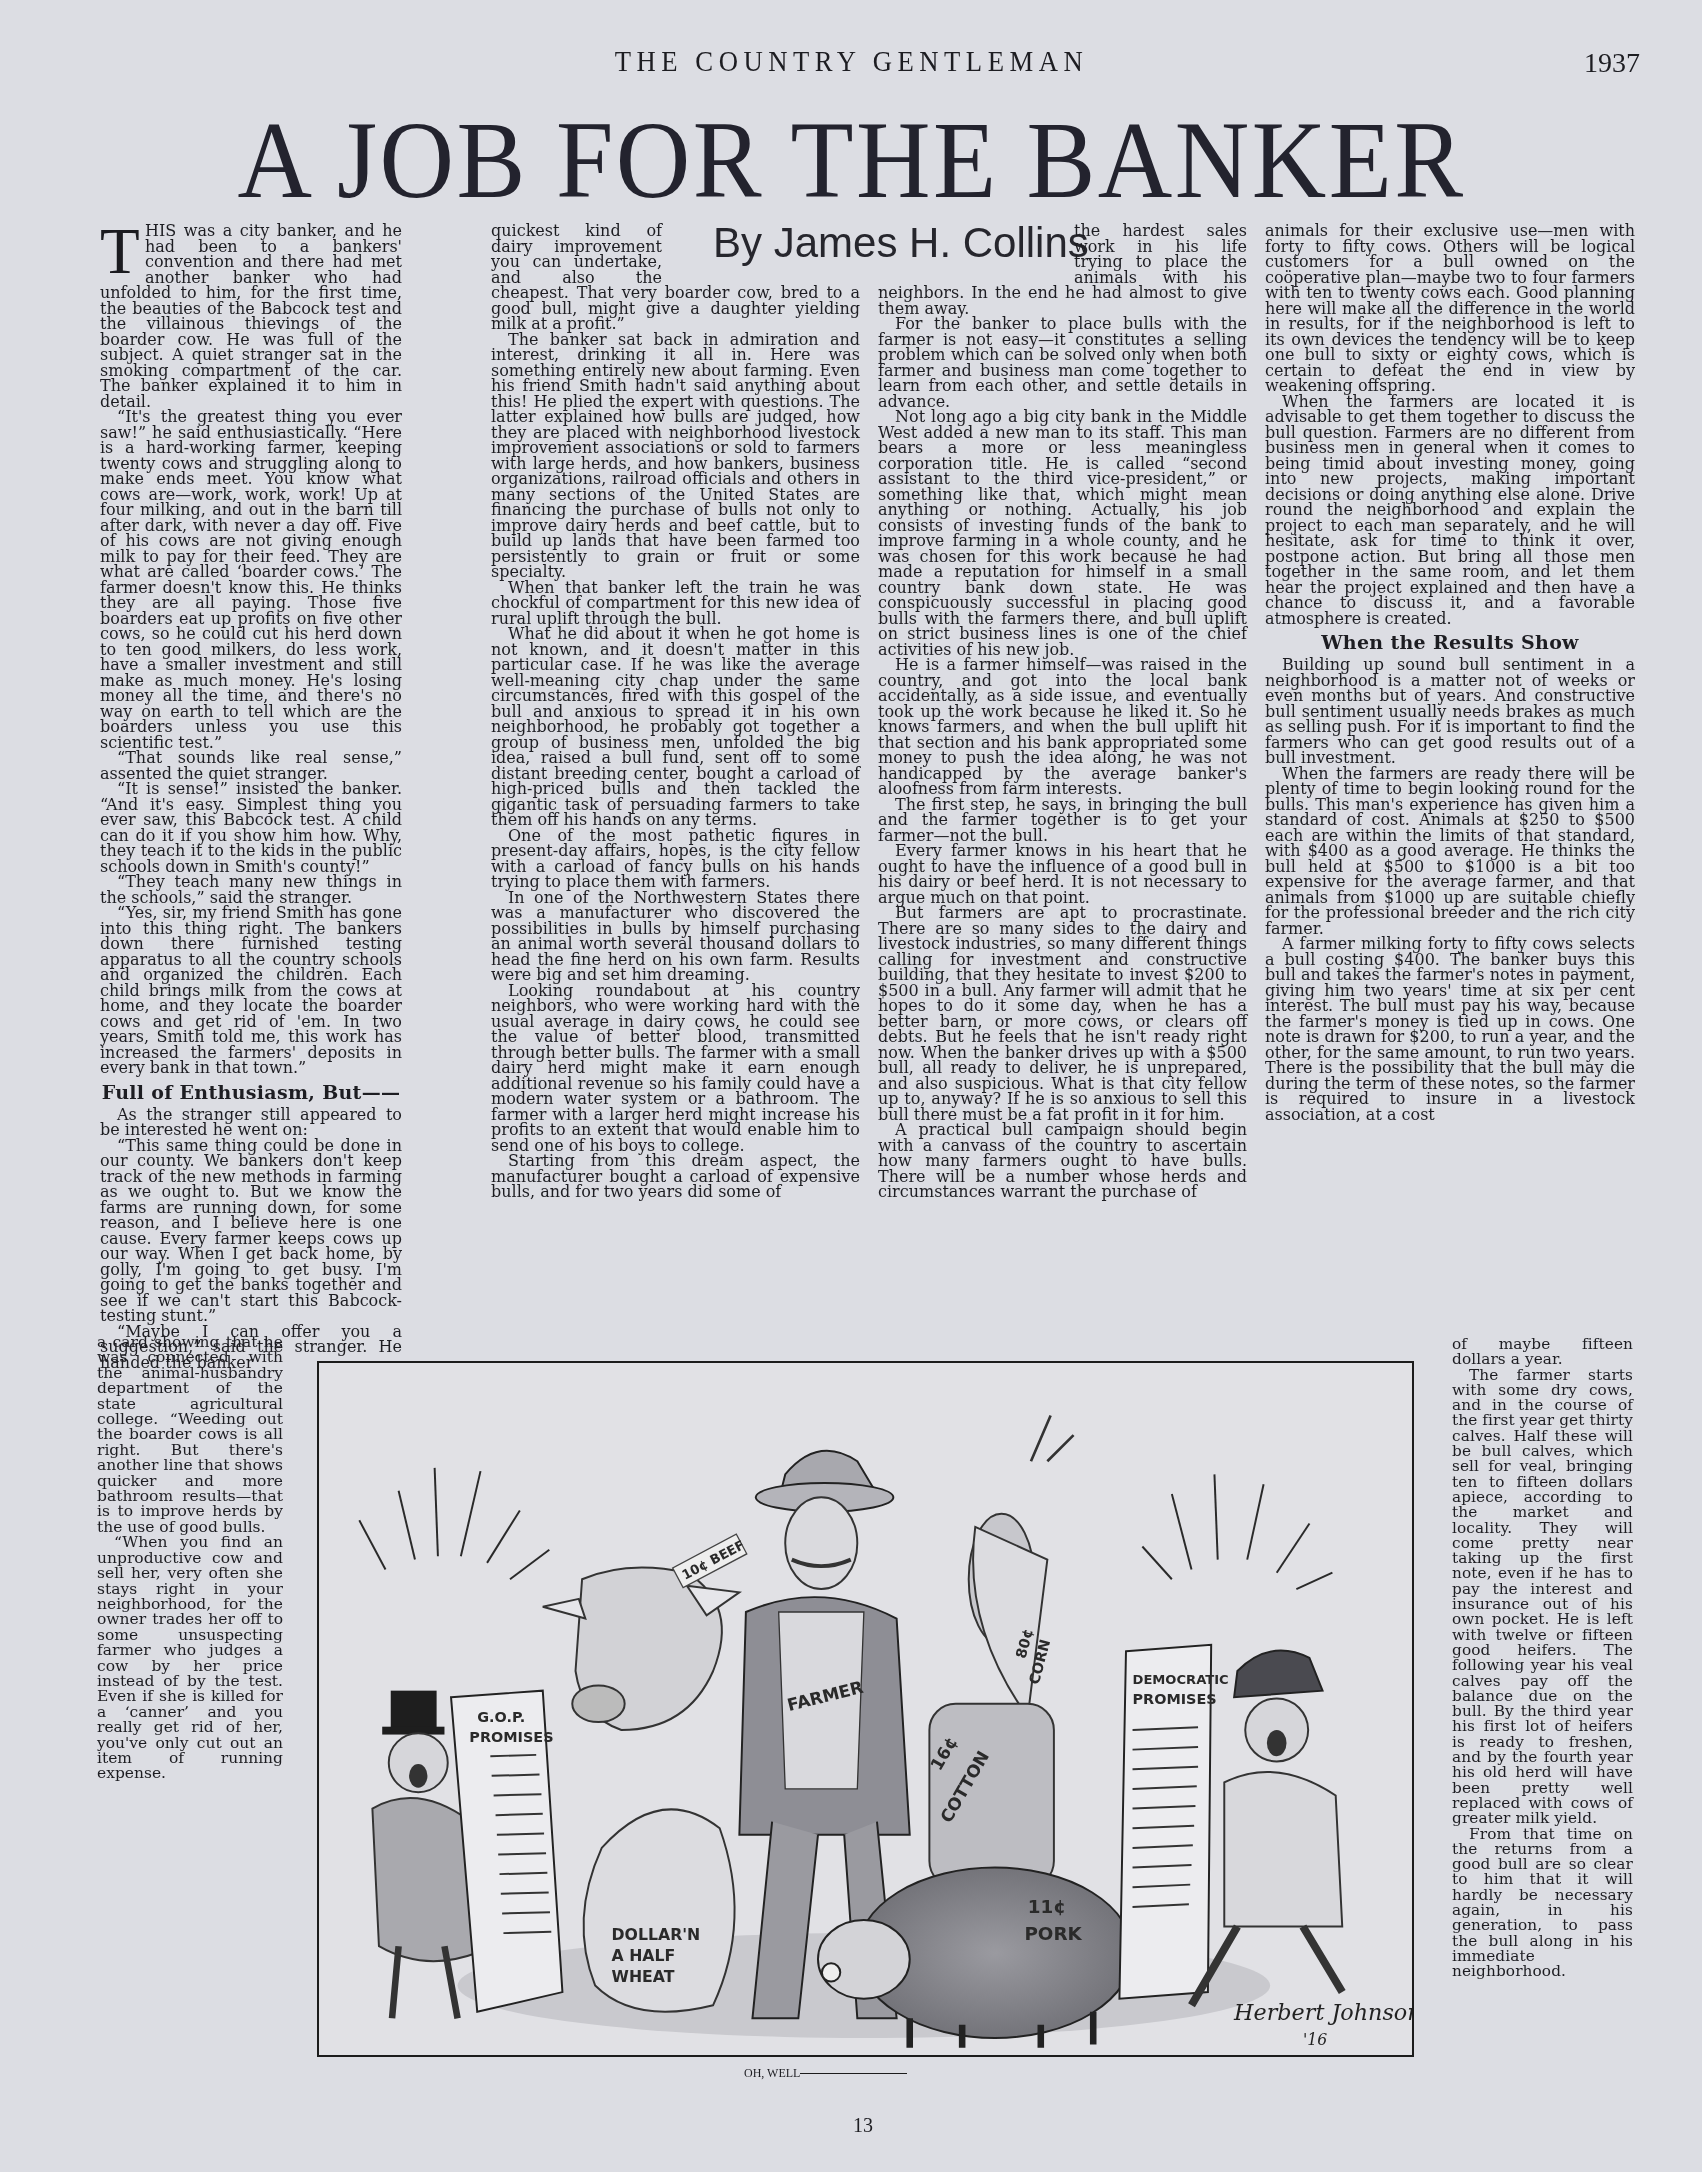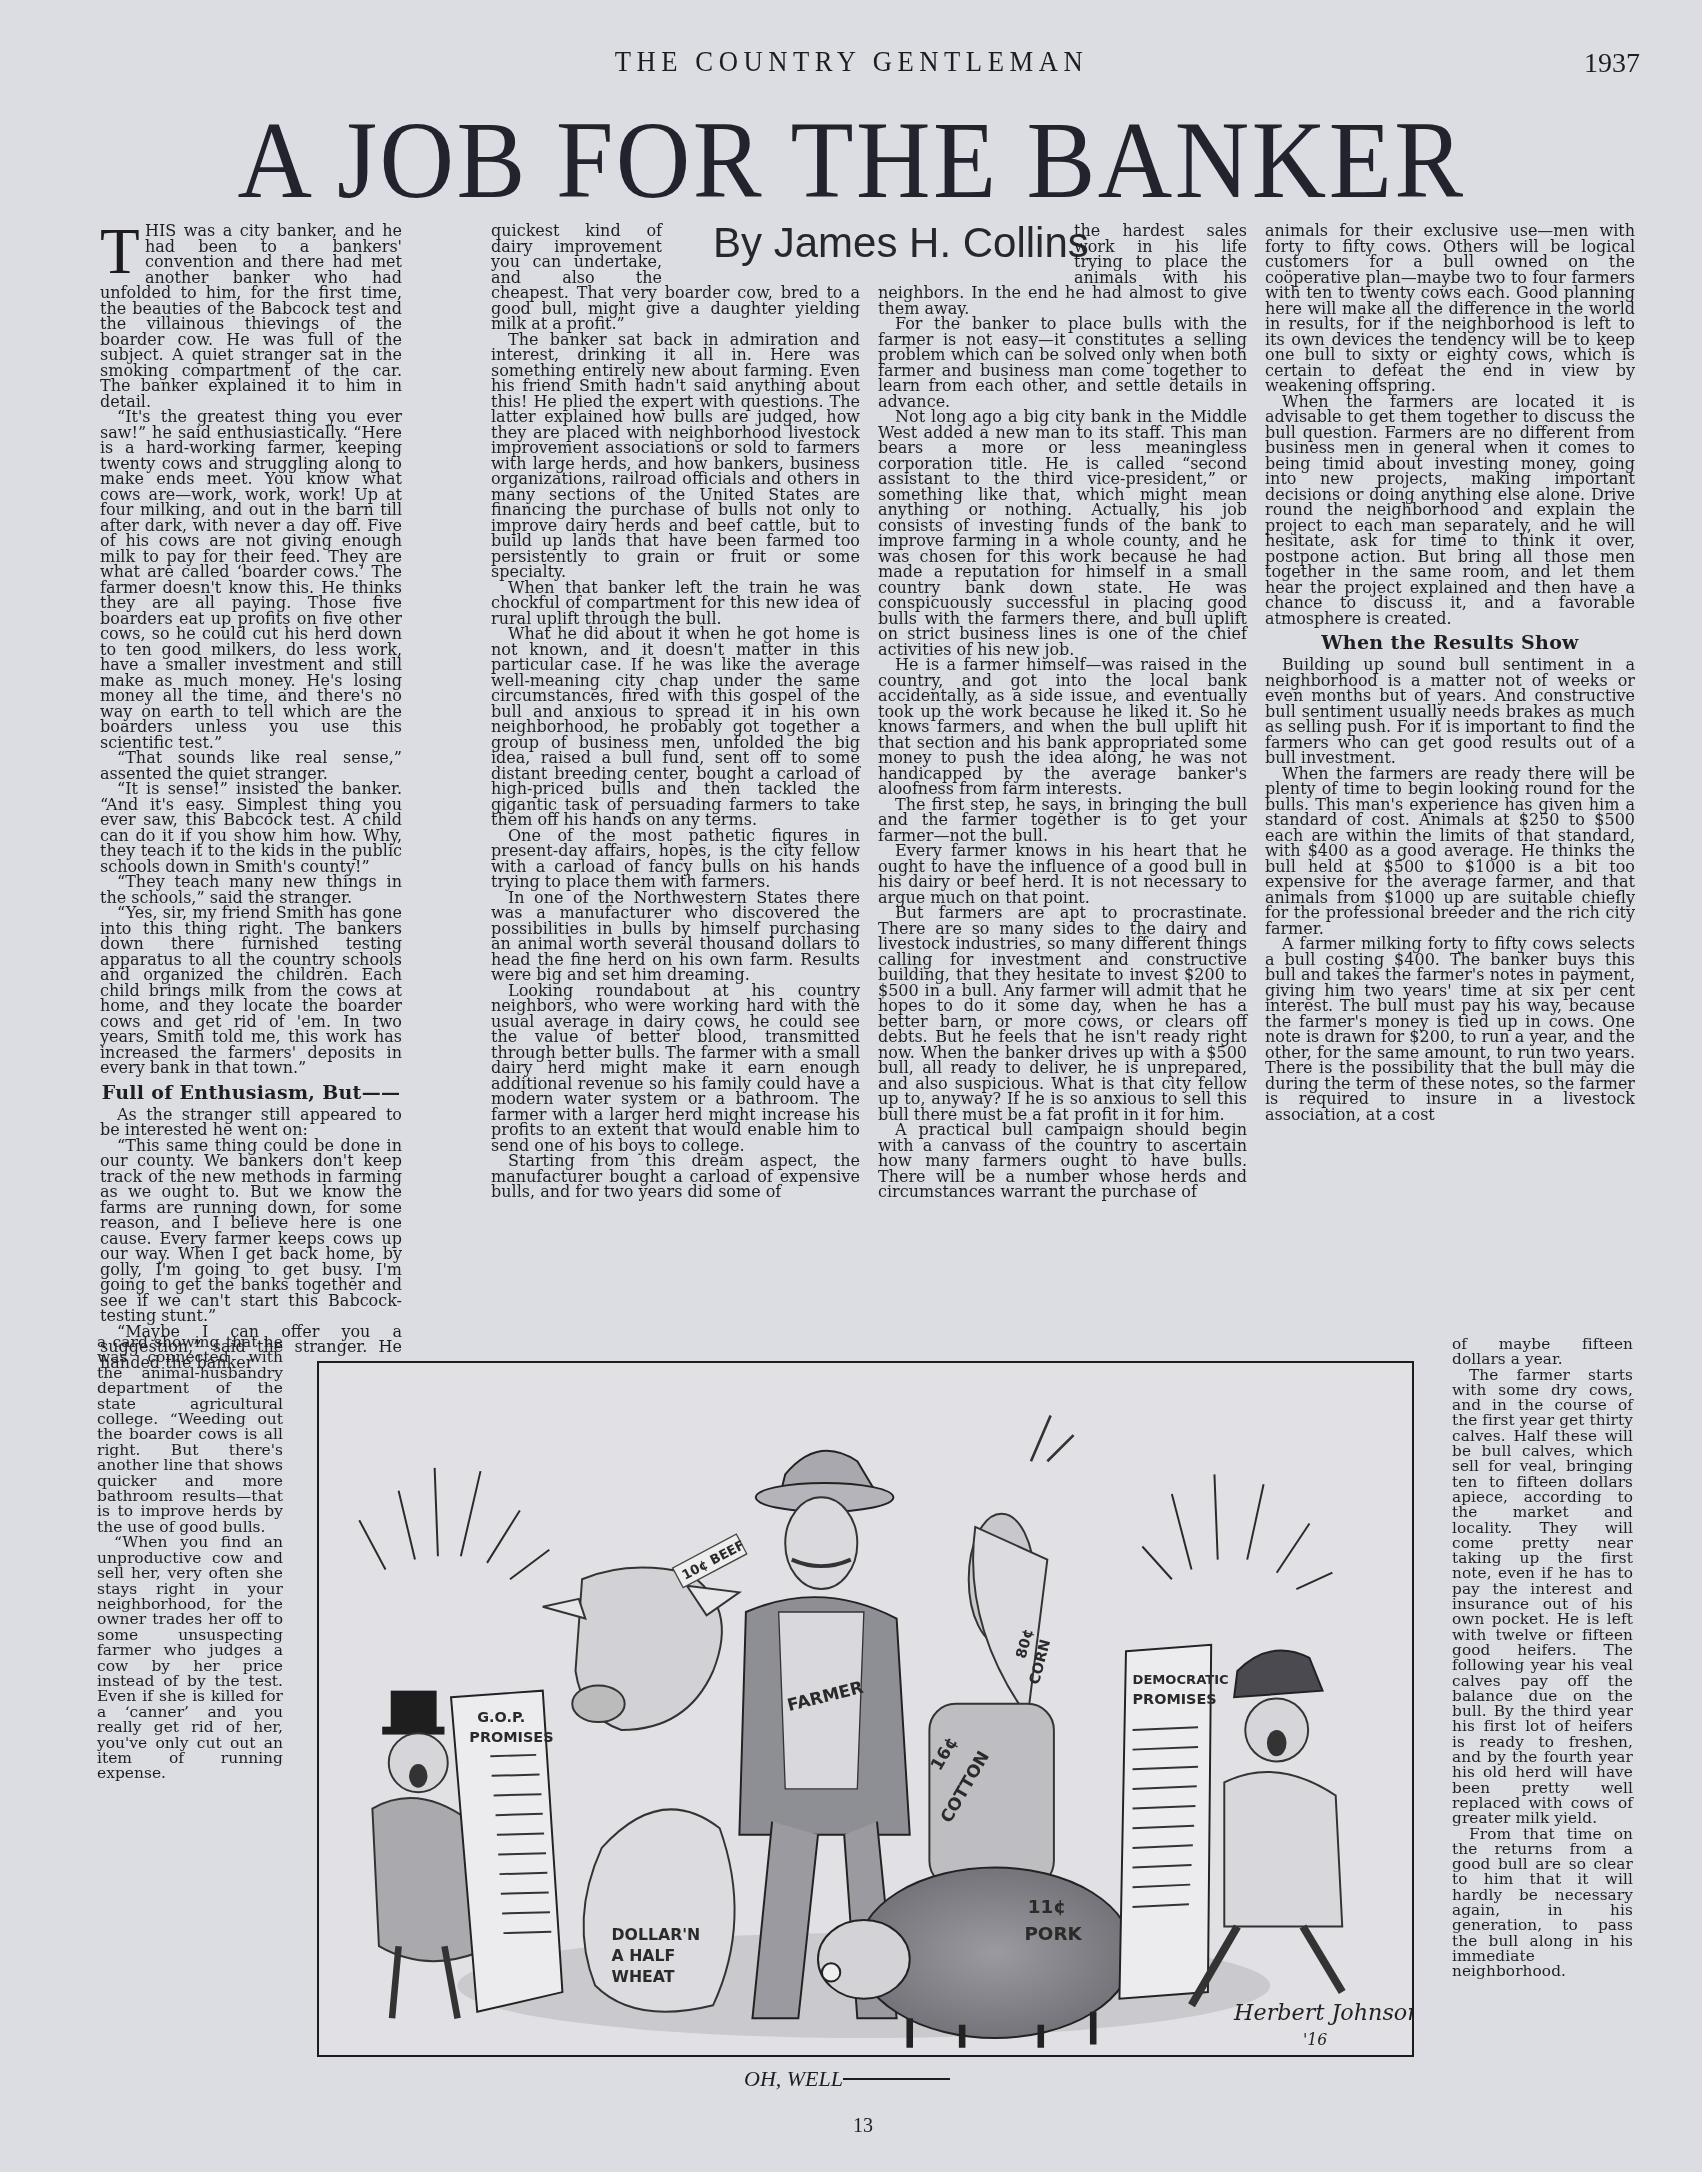--- a/index.html
+++ b/index.html
@@ -39,21 +39,21 @@
     margin:2.6px 5.3px 0 0; color:#1b1b20;
   }
   .narrow { font-size:15.5px; line-height:15.4px; }
   .small-tight { font-size:15.3px; line-height:15.3px; letter-spacing:0.1px; }
   .cartoon {
     left:317px; top:1361px; width:1097px; height:696px; border:2px solid #1c1c1c;
     background:#dfdfe3; box-sizing:border-box; overflow:hidden;
   }
   .cartoon svg { width:100%; height:100%; display:block; }
   .caption {
-    left:744px; top:2066px; font-family:"Liberation Serif", serif; font-size:22px; display:flex; align-items:center; gap:0;font-style:italic;
+    left:744px; top:2066px; font-family:"Liberation Serif", serif; font-size:12px; display:flex; align-items:center; gap:0;
   }
   .caption .rule { width:107px; height:1.3px; background:#1c1c1c; }
   .pagenum { left:853px; top:2096px; font-family:"Liberation Serif", serif; font-size:20px;margin-top:18px; }
   .label-svg { font-family:"DejaVu Sans", sans-serif; font-weight:bold; fill:#2a2a2a; }
 </style>
 </head>
 <body>
 
 <div class="abs running-head">THE COUNTRY GENTLEMAN</div>
 <div class="abs folio">1937</div>

